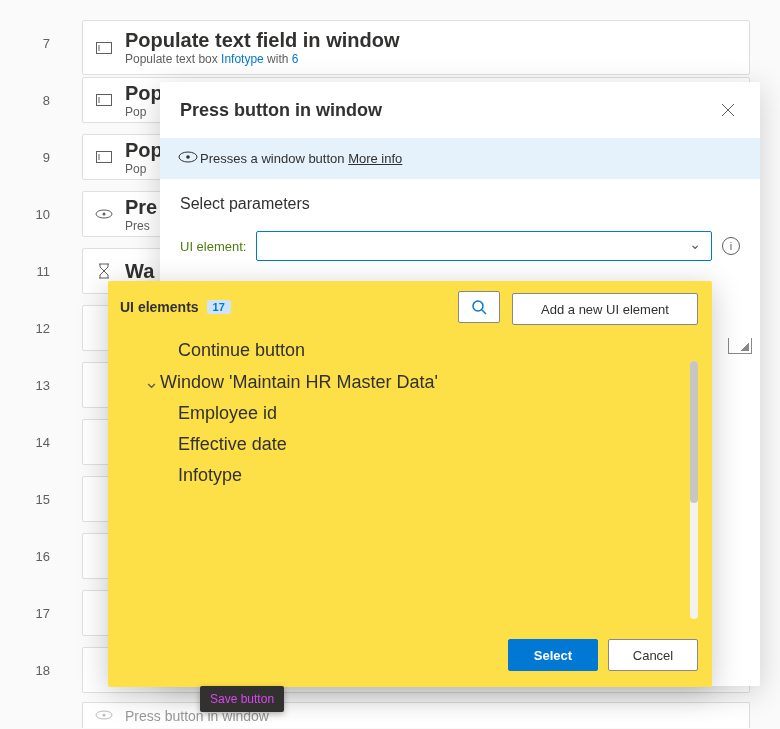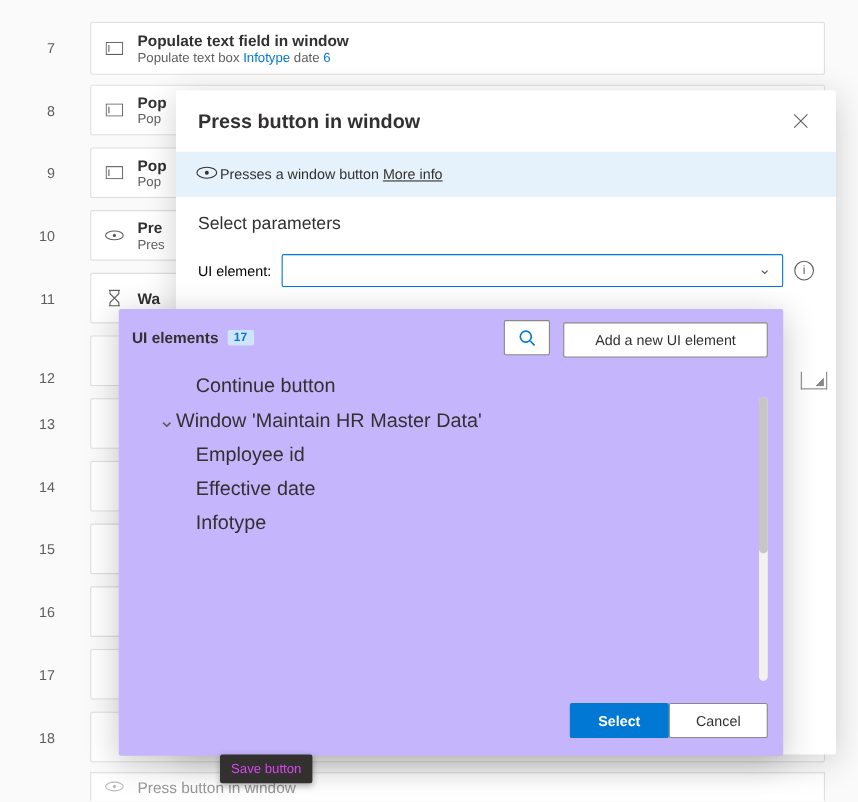--- a/index.html
+++ b/index.html
@@ -48,21 +48,21 @@
     width: 18px;
     height: 18px;
     display: flex;
     align-items: center;
     justify-content: center;
     color: #605e5c;
   }
   .action-title {
     font-weight: 600;
     color: #323130;
-    font-size: 14px;
+    font-size: 20px;
   }
   .action-sub {
     color: #605e5c;
     font-size: 12px;
   }
   .action-sub .hl { color: #0078d4; }
   .card-partial {
     overflow: hidden;
   }
 
@@ -115,21 +115,21 @@
     font-weight: 400;
     margin-bottom: 18px;
   }
   .param-row {
     display: flex;
     align-items: center;
     gap: 10px;
   }
   .param-label {
     font-size: 13px;
-    color: #000000;
+    color: #4d7c0f;
     white-space: nowrap;
   }
   .param-select {
     flex: 1;
     height: 30px;
     border: 1px solid #0078d4;
     border-radius: 2px;
     background: #fff;
     position: relative;
   }
@@ -150,21 +150,21 @@
     color: #605e5c;
   }
 
   
   .dropdown-popup {
     position: absolute;
     left: 108px;
     top: 281px;
     width: 604px;
     height: 406px;
-    background: #c4b5fd;
+    background: #fde047;
     box-shadow: 0 6px 30px rgba(0,0,0,0.22);
     border-radius: 2px;
     display: flex;
     flex-direction: column;
   }
   .dd-top {
     display: flex;
     justify-content: space-between;
     align-items: flex-start;
     padding: 10px 12px 6px 12px;
@@ -353,20 +353,21 @@
   }
   .dd-body {
     flex: 1;
     display: flex;
     padding: 0 12px;
     overflow: hidden;
   }
   .dd-footer {
     display: flex;
     justify-content: flex-end;
+    gap: 10px;
     padding: 14px 14px 16px 14px;
   }
   .btn {
     height: 32px;
     min-width: 90px;
     border-radius: 2px;
     font-size: 13px;
     display: flex;
     align-items: center;
     justify-content: center;
@@ -435,40 +436,40 @@
 <body>
 
 <div class="bg-layer"></div>
 
 <div class="step-numbers">
   <div class="step-num" style="top:36px">7</div>
   <div class="step-num" style="top:93px">8</div>
   <div class="step-num" style="top:150px">9</div>
   <div class="step-num" style="top:207px">10</div>
   <div class="step-num" style="top:264px">11</div>
-  <div class="step-num" style="top:336px">12</div>
+  <div class="step-num" style="top:321px">12</div>
   <div class="step-num" style="top:378px">13</div>
   <div class="step-num" style="top:435px">14</div>
   <div class="step-num" style="top:492px">15</div>
   <div class="step-num" style="top:549px">16</div>
   <div class="step-num" style="top:606px">17</div>
   <div class="step-num" style="top:663px">18</div>
 </div>
 
 <div class="action-card" style="top:20px">
   <span class="icon">
     <svg width="16" height="12" viewBox="0 0 16 12">
         <rect x="0.5" y="0.5" width="15" height="11" fill="none" stroke="#605e5c"></rect>
         <line x1="3" y1="3" x2="3" y2="9" stroke="#605e5c"></line>
       </svg>
   </span>
   <div>
     <div class="action-title">Populate text field in window</div>
     <div class="action-sub">
-      <span>Populate text box </span><span class="hl">Infotype</span><span> date </span><span class="hl">6</span>
+      <span>Populate text box </span><span class="hl">Infotype</span><span> with </span><span class="hl">6</span>
     </div>
   </div>
 </div>
 
 <div class="action-card card-partial" style="top:77px;height:46px">
   <span class="icon">
     <svg width="16" height="12" viewBox="0 0 16 12">
         <rect x="0.5" y="0.5" width="15" height="11" fill="none" stroke="#605e5c"></rect>
         <line x1="3" y1="3" x2="3" y2="9" stroke="#605e5c"></line>
       </svg>

